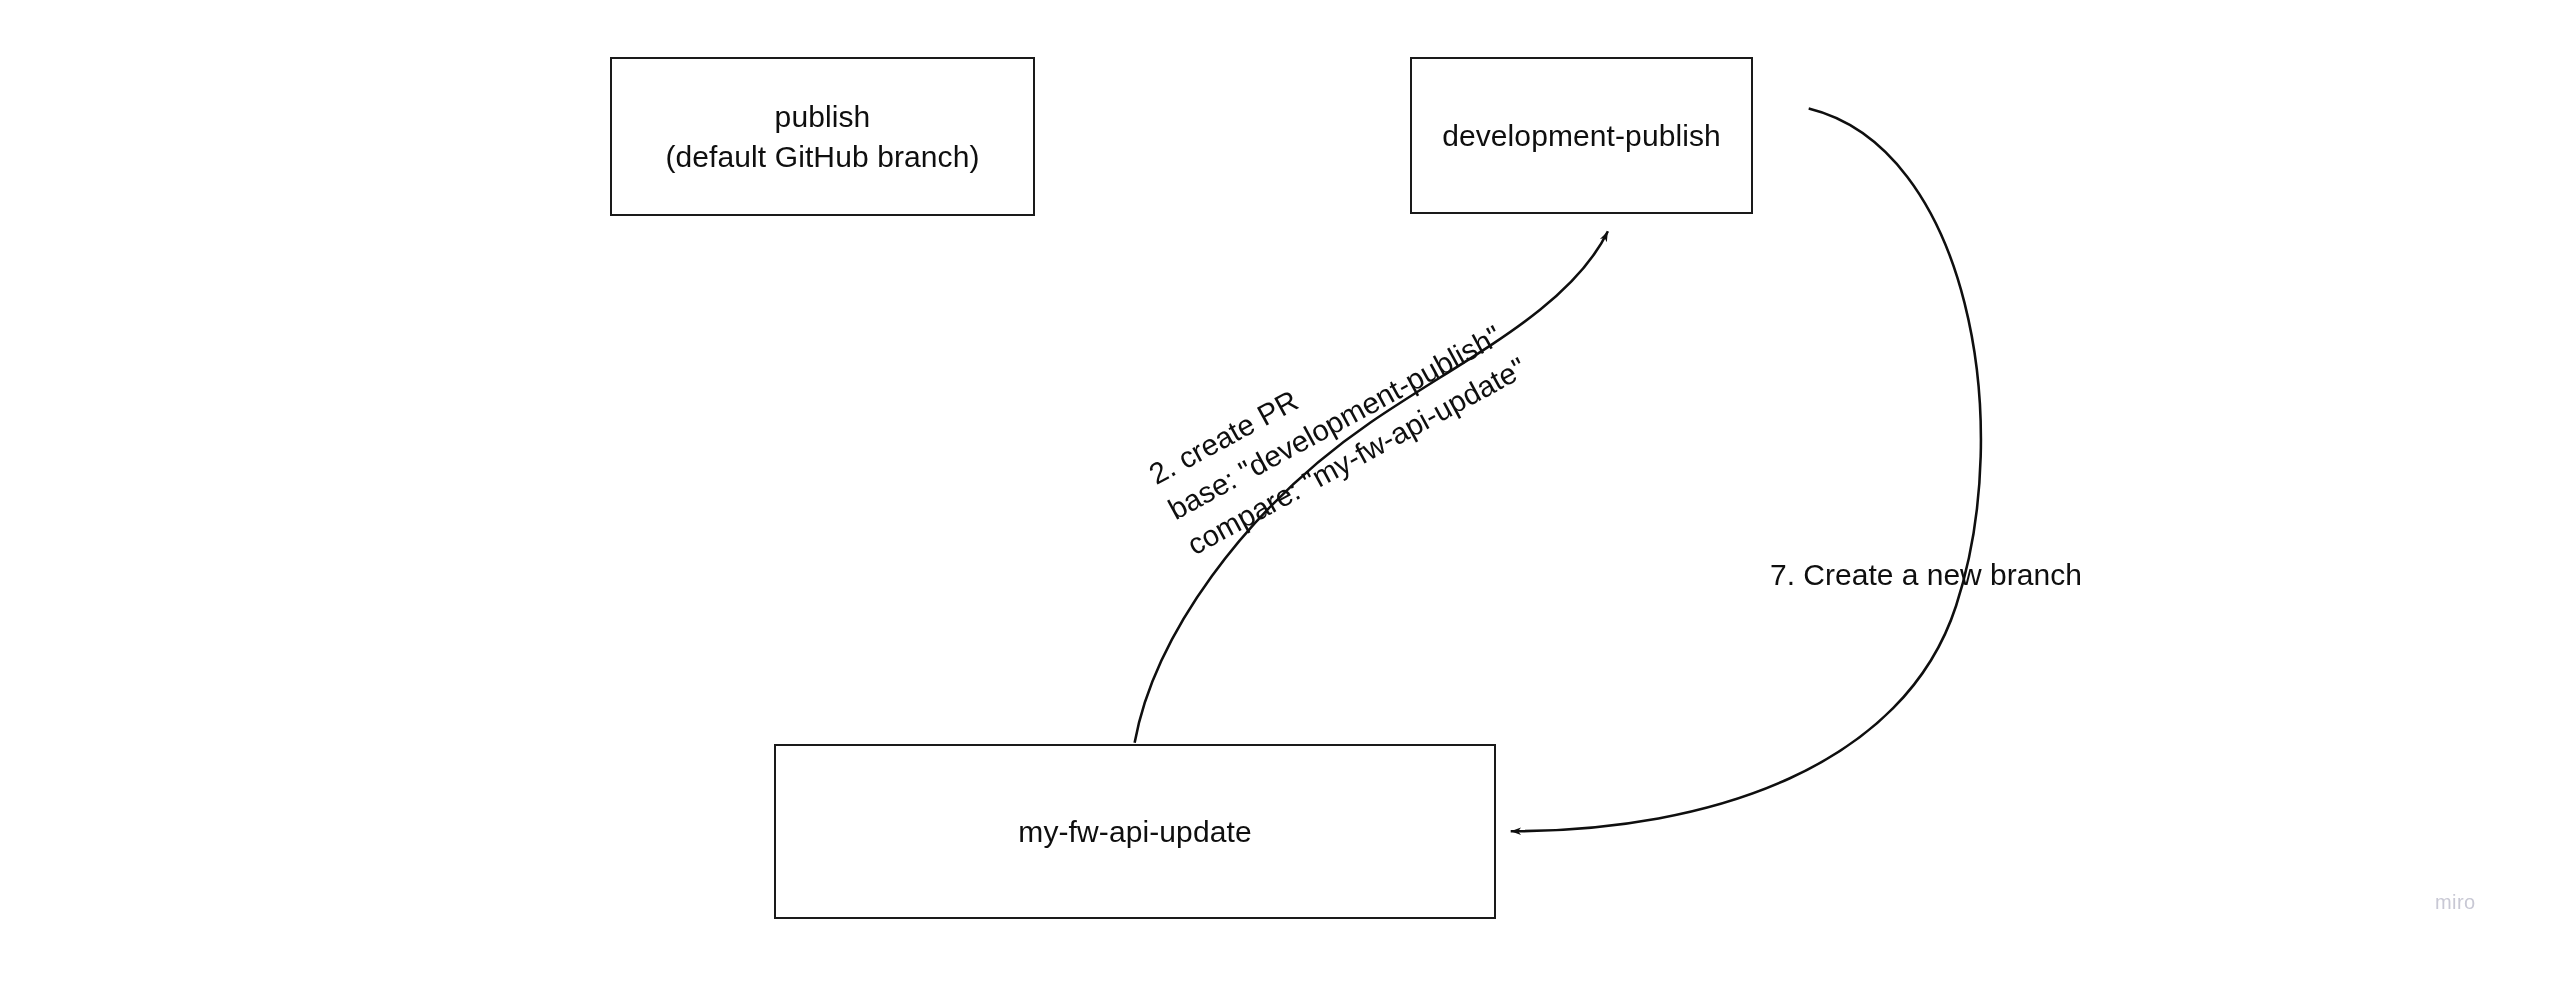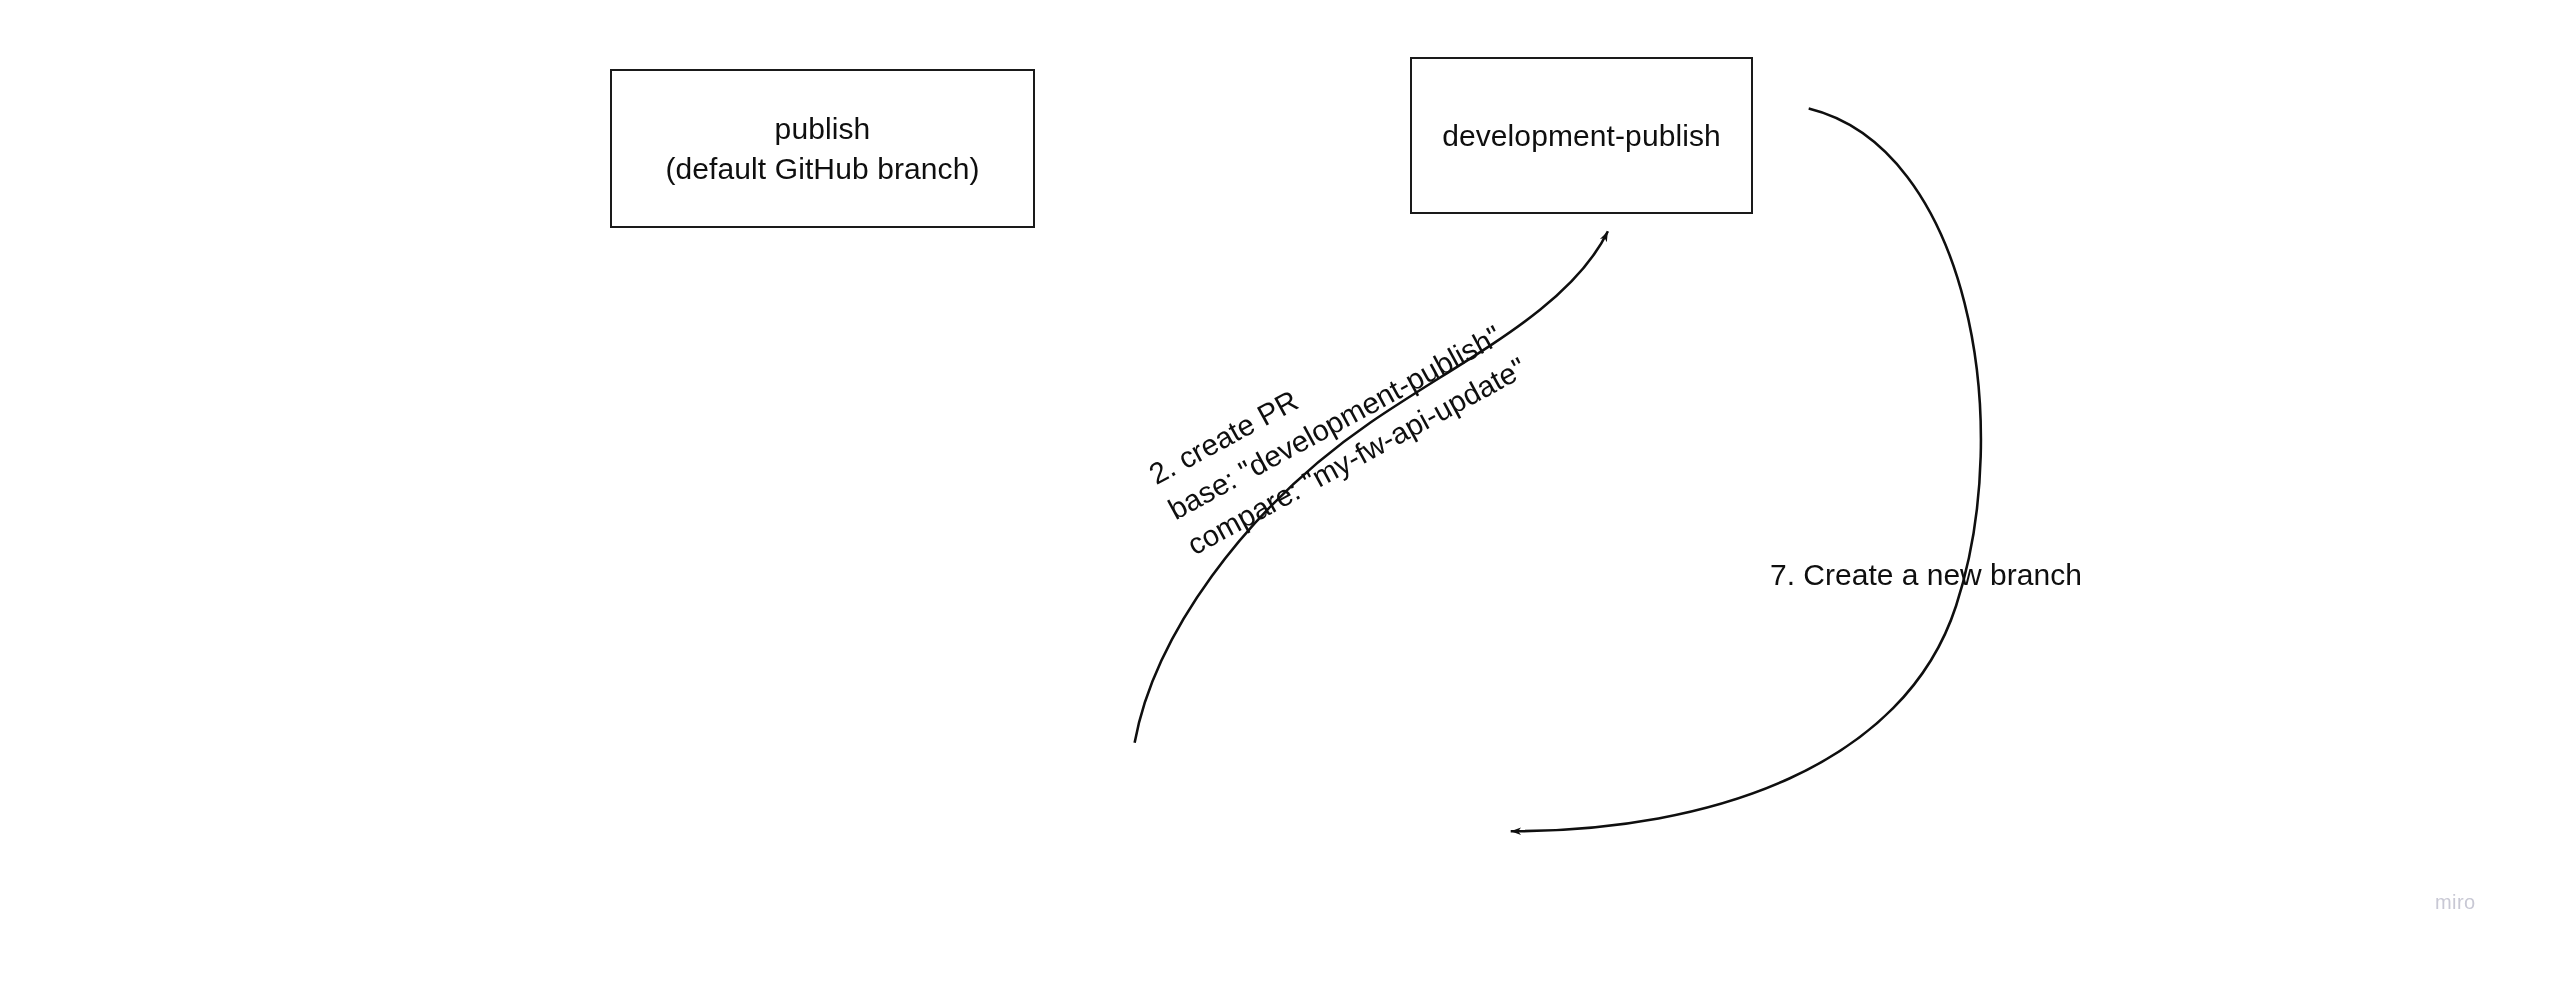--- a/index.html
+++ b/index.html
@@ -31,21 +31,20 @@
     font-size: 30px;
     line-height: 1.32;
     white-space: pre-line;
     letter-spacing: 0.1px;
   }
   #node-publish {
     left: 610px;
     top: 57px;
     width: 425px;
     height: 159px;
-    margin-top: 12px;
   }
   #node-development-publish {
     left: 1410px;
     top: 57px;
     width: 343px;
     height: 157px;
   }
   #node-my-fw-api-update {
     left: 774px;
     top: 744px;
@@ -114,20 +113,23 @@
 
   <div class="node" id="node-publish">
     <span>publish
 (default GitHub branch)</span>
   </div>
 
   <div class="node" id="node-development-publish">
     <span>development-publish</span>
   </div>
 
+  <div class="node" id="node-my-fw-api-update">
+    <span>my-fw-api-update</span>
+  </div>
 
   <div class="edge-label" id="label-create-branch">7. Create a new branch</div>
 
   <div class="edge-label" id="label-create-pr">2. create PR
 base: "development-publish"
 compare: "my-fw-api-update"</div>
 
   <div id="watermark-miro">miro</div>
 
 </div>

